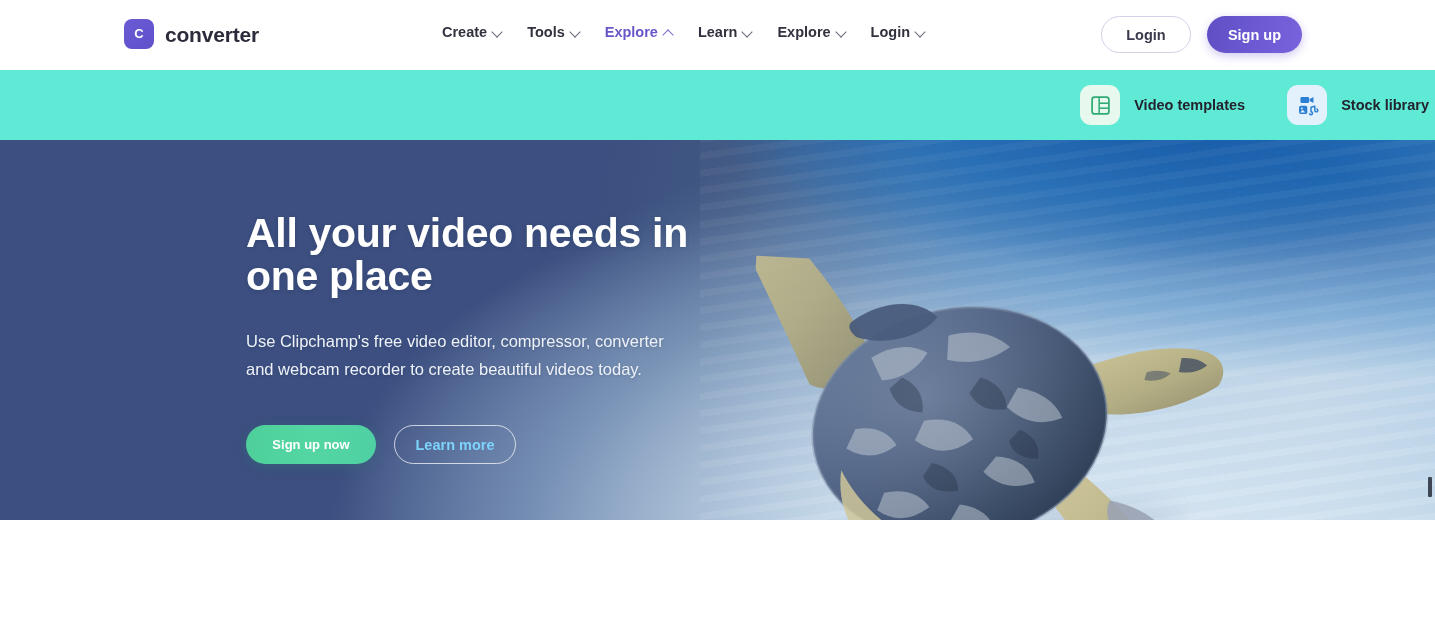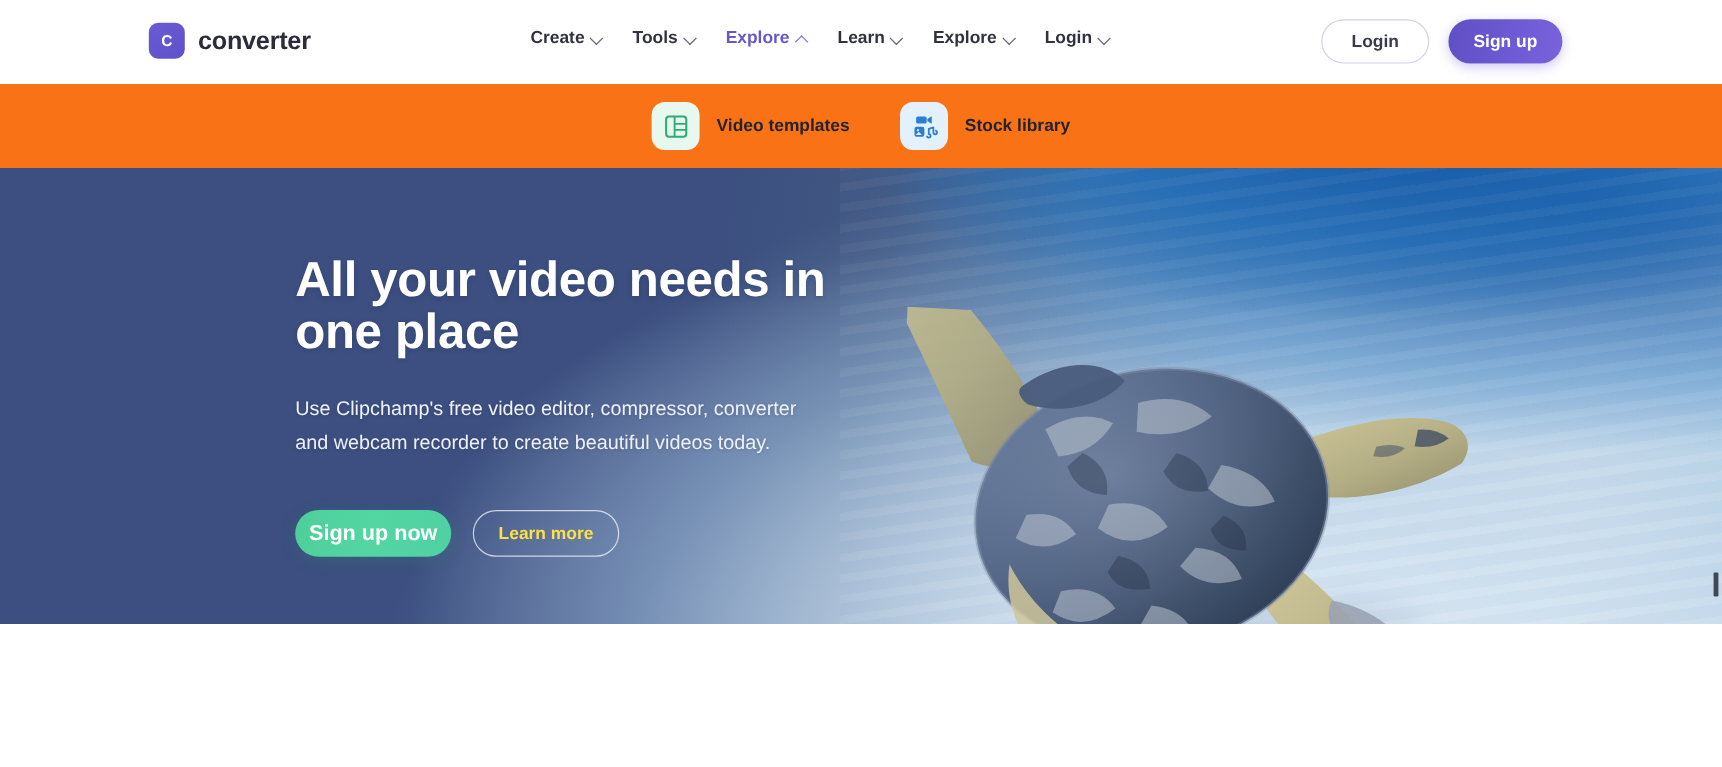--- a/index.html
+++ b/index.html
@@ -147,24 +147,24 @@
     align-items: center;
     justify-content: center;
     box-shadow: 0 3px 10px rgba(106,86,210,0.32);
   }
 
   
   .dropdown {
     position: relative;
     width: 100%;
     height: 70px;
-    background: #f97316;
-    display: flex;
-    align-items: center;
-    justify-content: center;
+    background: #5eead4;
+    display: flex;
+    align-items: center;
+    justify-content: flex-end;
     gap: 30px;
     z-index: 25;
   }
   .dd-item {
     display: flex;
     align-items: center;
     gap: 14px;
     cursor: pointer;
     padding: 4px 6px;
   }
@@ -286,36 +286,36 @@
     align-items: center;
     gap: 18px;
   }
   .btn-cta {
     width: 130px;
     height: 39px;
     border-radius: 20px;
     border: none;
     background: linear-gradient(95deg, #4ecf9a 0%, #54d6a2 50%, #4fd0a3 100%);
     color: #ffffff;
-    font-size: 18px;
+    font-size: 13px;
     font-weight: 600;
     font-family: inherit;
     cursor: pointer;
     display: flex;
     align-items: center;
     justify-content: center;
     box-shadow: 0 3px 12px rgba(40,140,105,0.25);
   }
   .btn-ghost {
     width: 122px;
     height: 39px;
     border-radius: 20px;
     border: 1.4px solid rgba(255,255,255,0.72);
     background: transparent;
-    color: #fde047;
+    color: #7dd3fc;
     font-size: 14.5px;
     font-weight: 600;
     font-family: inherit;
     cursor: pointer;
     display: flex;
     align-items: center;
     justify-content: center;
   }
 
   

